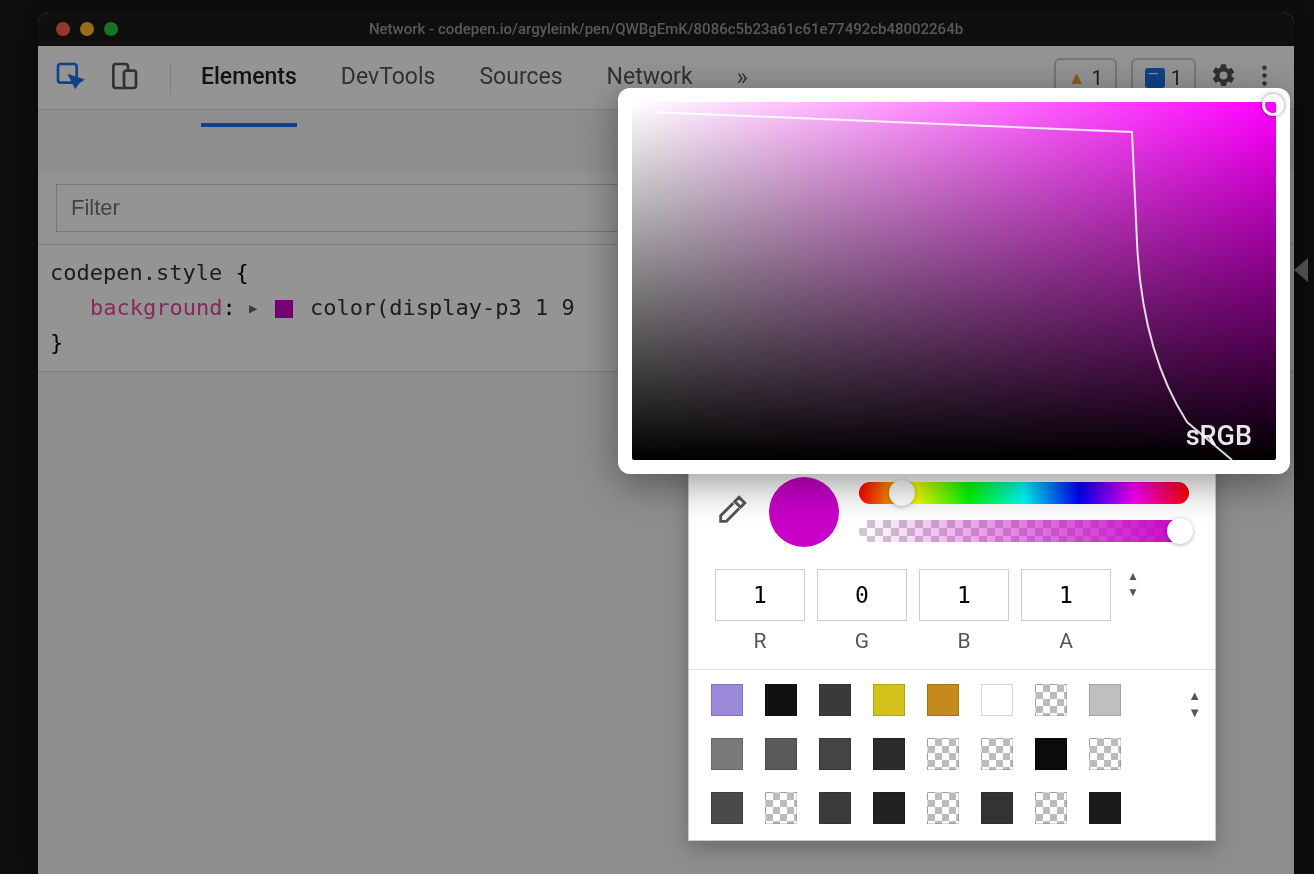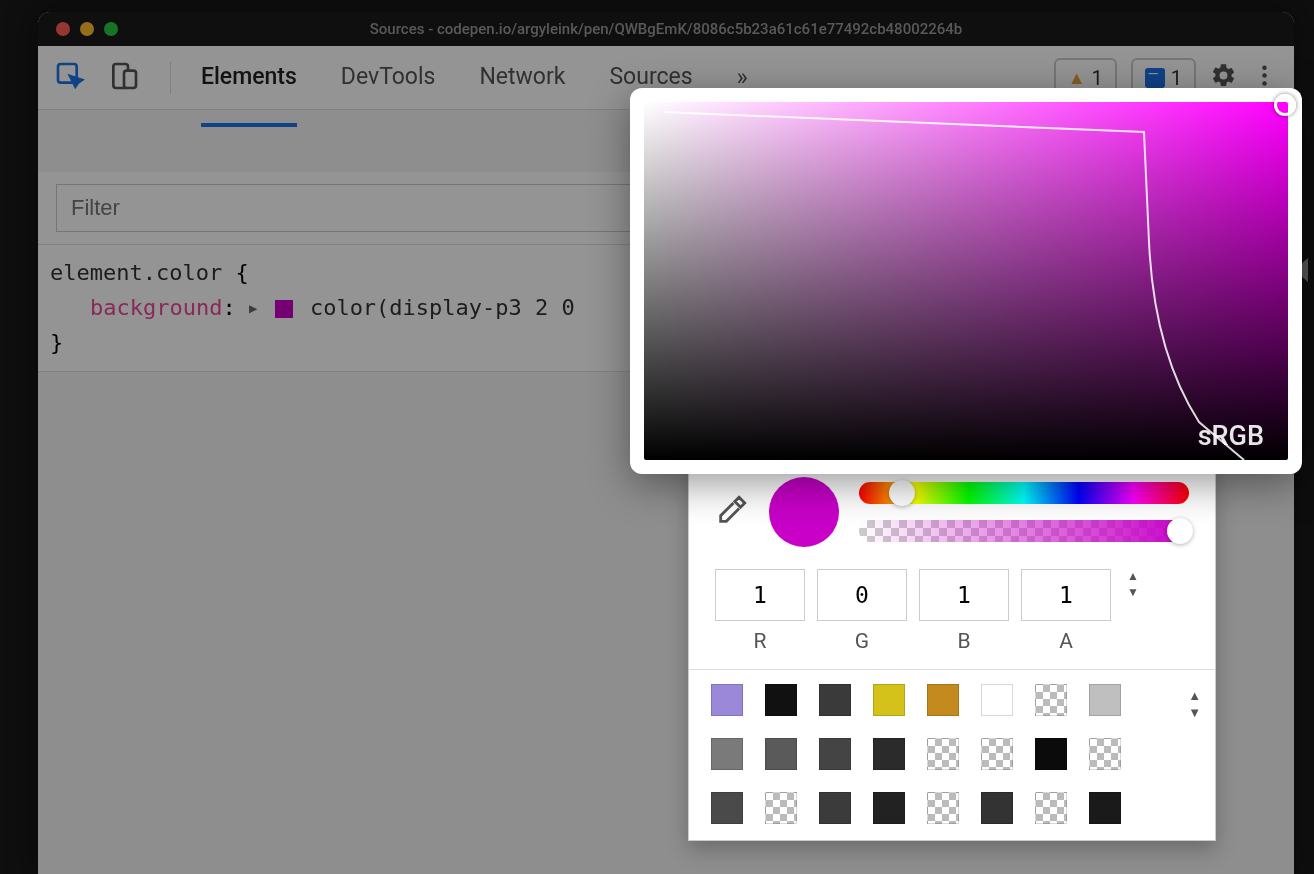--- a/index.html
+++ b/index.html
@@ -158,21 +158,20 @@
       position: absolute;
       left: 618px;
       top: 88px;
       width: 672px;
       height: 386px;
       background: #fff;
       border-radius: 12px;
       box-shadow: 0 10px 40px rgba(0,0,0,0.4);
       z-index: 100;
       padding: 14px;
-      margin-left: 12px;
     }
     .spectrum {
       width: 100%;
       height: 100%;
       position: relative;
       border-radius: 2px;
       background:
         linear-gradient(to top, #000, rgba(0,0,0,0)),
         linear-gradient(to right, #fff, #ff00ff);
     }
@@ -190,21 +189,21 @@
 </head>
 <body>
 
 <div class="window">
   <div class="titlebar">
     <div class="traffic-lights">
       <div class="light red"></div>
       <div class="light yellow"></div>
       <div class="light green"></div>
     </div>
-    <div class="win-title">Sources - codepen.io/argyleink/pen/QWBgEmK/8086c5b23a61c61e77492cb48002264b</div>
+    <div class="win-title">Network - codepen.io/argyleink/pen/QWBgEmK/8086c5b23a61c61e77492cb48002264b</div>
   </div>
 
   <div class="toolbar">
     <div class="tool-group">
       <span class="inspector-icon">
         <svg viewBox="0 0 24 24" fill="none" stroke="#1a73e8" stroke-width="2">
             <rect x="3" y="3" width="14" height="14" rx="2"></rect>
             <path d="M12 12 l9 3 -3 2 -2 3 -4-8z" fill="#1a73e8"></path>
           </svg>
       </span>
@@ -212,22 +211,22 @@
         <svg viewBox="0 0 24 24" fill="none" stroke="#555" stroke-width="2">
             <rect x="4" y="3" width="11" height="18" rx="2"></rect>
             <rect x="12" y="8" width="9" height="13" rx="2" fill="#fff"></rect>
           </svg>
       </span>
     </div>
     <div class="sep"></div>
     <div class="tabs">
       <div class="tab active">Elements</div>
       <div class="tab">DevTools</div>
+      <div class="tab">Sources</div>
       <div class="tab">Network</div>
-      <div class="tab">Sources</div>
       <div class="tab more-icon">»</div>
     </div>
     <div class="right-tools">
       <div class="badge">
         <span class="warn-ic">▲</span>
         <span>1</span>
       </div>
       <div class="badge">
         <span class="msg-ic"></span>
         <span>1</span>
@@ -245,26 +244,26 @@
           </svg>
       </span>
     </div>
   </div>
 
   <div class="filter-row">
     <input class="filter-input" placeholder="Filter" style="">
   </div>
 
   <div class="styles-pane">
-    <div><span class="selector">element.color</span> <span>{</span></div>
+    <div><span class="selector">codepen.style</span> <span>{</span></div>
     <div class="css-line">
       <span class="prop">background</span><span>:</span>
       <span class="tri">▶</span>
       <span class="swatch"></span>
-      <span class="val">color(display-p3 2 0</span>
+      <span class="val">color(display-p3 1 9</span>
     </div>
     <div><span>}</span></div>
   </div>
 </div>
 
 <div class="side-caret"></div>
 
 <div class="picker-panel">
   <div class="picker-top">
     <span class="eyedropper">

